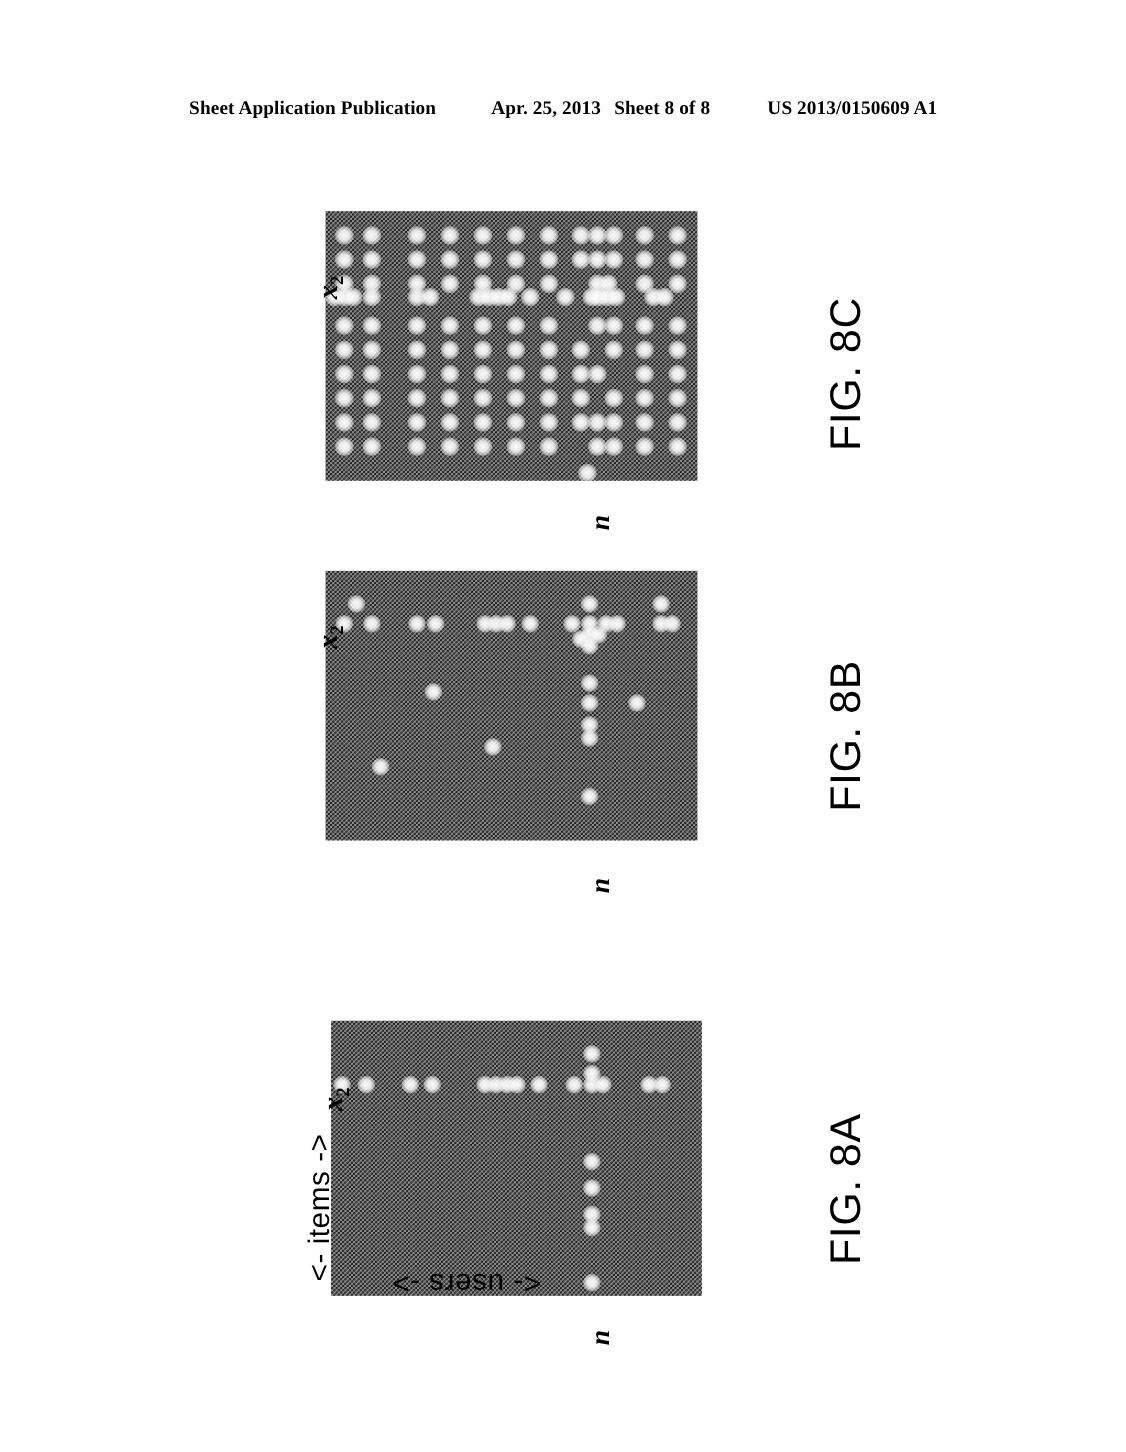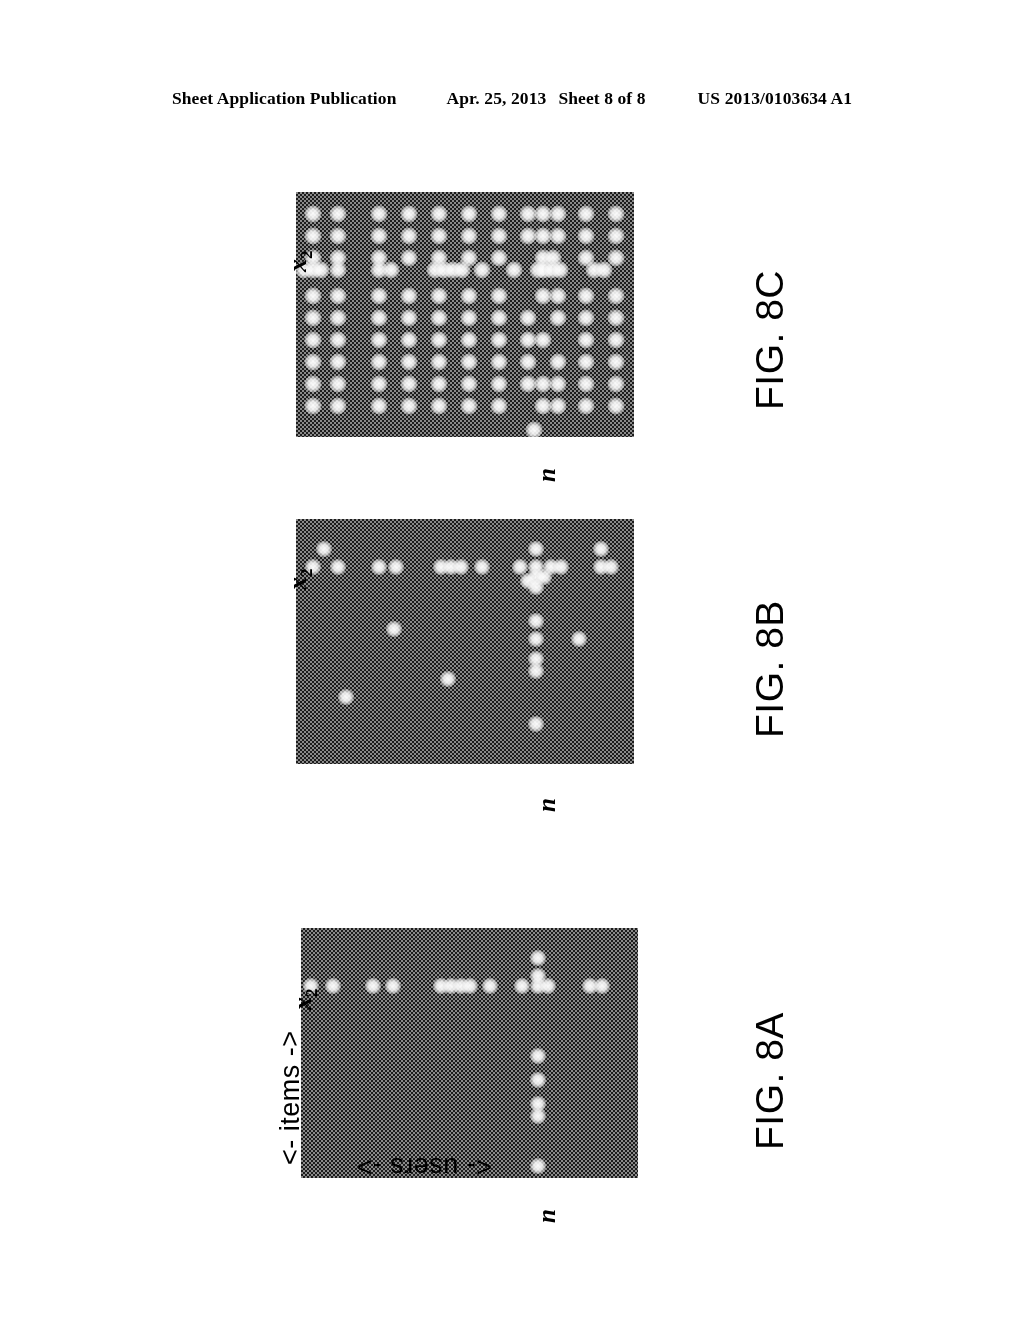--- a/index.html
+++ b/index.html
@@ -97,21 +97,21 @@
     letter-spacing: 0.5px;
   }
 </style>
 </head>
 <body>
 
 <div id="patent-header">
   <span class="hdr-pub">Sheet Application Publication</span>
   <span class="hdr-date">Apr. 25, 2013</span>
   <span class="hdr-sheet">Sheet 8 of 8</span>
-  <span class="hdr-num">US 2013/0103634 A1</span>
+  <span class="hdr-num">US 2013/0150609 A1</span>
 </div>
 
 <div class="panel" id="panel-8c" style="left:296px; top:192px; width:338px; height:245px;">
     <div class="dot" style="left: 17px; top: 22px; width: 17px; height: 17px;"></div>
     <div class="dot" style="left: 42px; top: 22px; width: 17px; height: 17px;"></div>
     <div class="dot" style="left: 83px; top: 22px; width: 17px; height: 17px;"></div>
     <div class="dot" style="left: 113px; top: 22px; width: 17px; height: 17px;"></div>
     <div class="dot" style="left: 143px; top: 22px; width: 17px; height: 17px;"></div>
     <div class="dot" style="left: 173px; top: 22px; width: 17px; height: 17px;"></div>
     <div class="dot" style="left: 203px; top: 22px; width: 17px; height: 17px;"></div>

